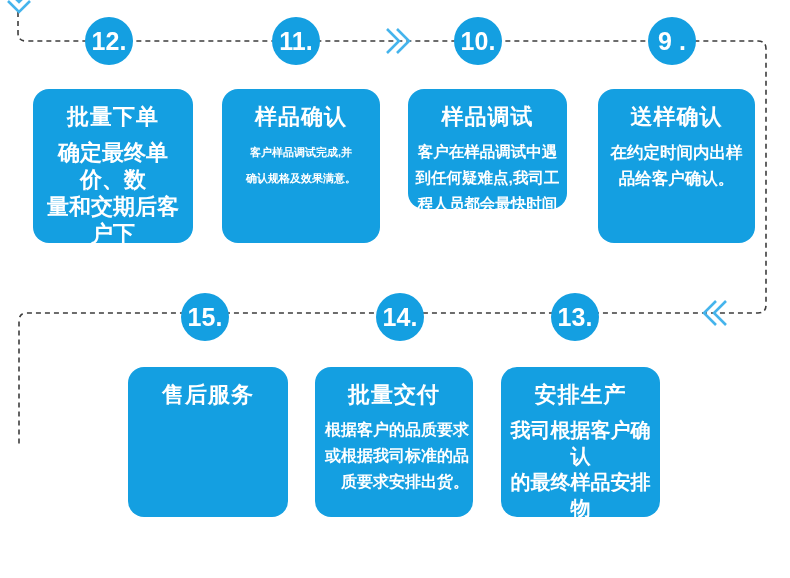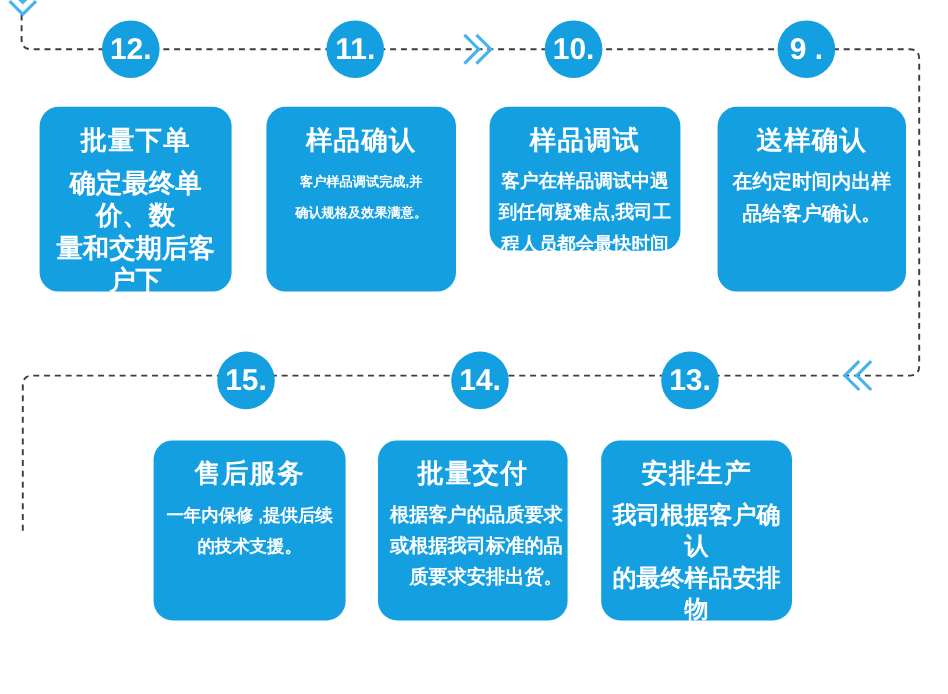--- a/index.html
+++ b/index.html
@@ -112,22 +112,20 @@
       <div class="card-title">送样确认</div>
       <div class="card-body">在约定时间内出样
 品给客户确认。</div>
     </div>
   </div>
 
   <div class="step">
     <div class="badge b15">15.</div>
     <div class="card c15">
       <div class="card-title">售后服务</div>
-      <div class="card-body">一年内保修 ,提供后续
-的技术支援。</div>
     </div>
   </div>
 
   <div class="step">
     <div class="badge b14">14.</div>
     <div class="card c14">
       <div class="card-title">批量交付</div>
       <div class="card-body">根据客户的品质要求
 或根据我司标准的品
 质要求安排出货。</div>

